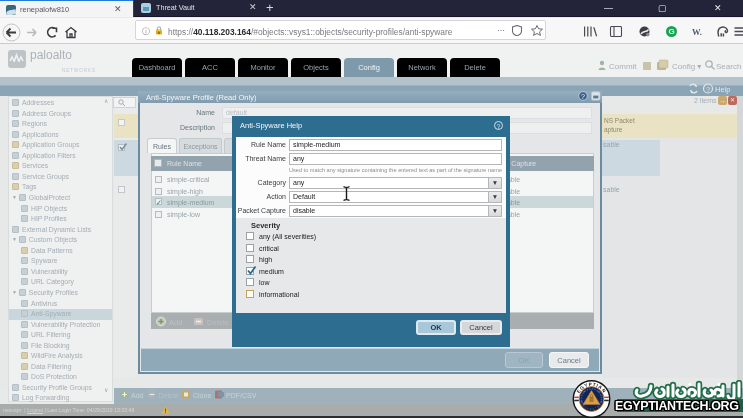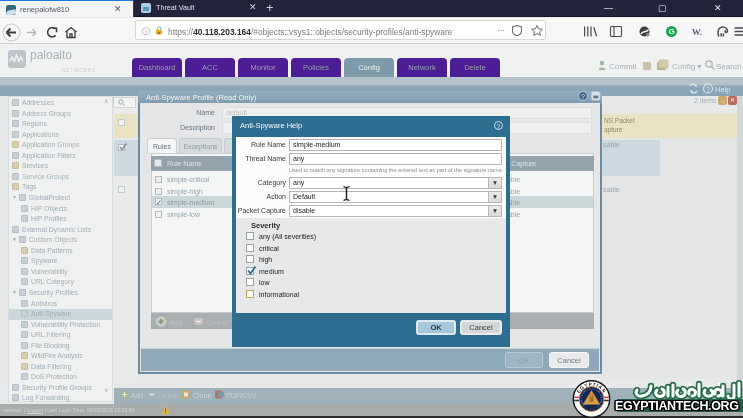--- a/index.html
+++ b/index.html
@@ -25,21 +25,21 @@
 #navbar { left:0; top:18px; width:743px; height:26px; background:#f7f7f8; border-bottom:1px solid #cccccf; }
 #urlbox { left:135px; top:20px; width:411px; height:20px; background:#ffffff; border:1px solid #d6d6da; border-radius:2px; }
 #urltext { left:168px; top:27px; font-size:8.4px; color:#7a7a80; white-space:nowrap; }
 #urltext b { color:#2b2b30; font-weight:bold; }
 
 
 #panheader { left:0; top:44px; width:743px; height:33px; background:#f0f1f1; }
 #panlogo { left:8px; top:50px; width:18px; height:18px; border-radius:3px; background:#bdc3c7; }
 #panlogotext { left:30px; top:48px; font-size:12px; color:#aab3b8; letter-spacing:0px; }
 #pannet { left:62px; top:68px; font-size:4.5px; color:#c3c9cd; letter-spacing:1px; }
-.pantab { position:absolute; top:58px; height:19px; width:50px; background:#4c1d95; border-radius:4px 4px 0 0; font-size:7.5px; color:#97a4ac; text-align:center; line-height:19px; }
+.pantab { position:absolute; top:58px; height:19px; width:50px; background:#000000; border-radius:4px 4px 0 0; font-size:7.5px; color:#97a4ac; text-align:center; line-height:19px; }
 .pantab.active { background:#7e99a9; color:#eff3f5; }
 #tealband { left:0; top:77px; width:743px; height:19px; background:linear-gradient(#b4c2cc 0%, #b4c2cc 42%, #8ba5b7 47%, #8ba5b7 100%); }
 
 
 #contentbg { left:0; top:96px; width:743px; height:292px; background:#e7e9e9; }
 
 
 #sidebar { left:8px; top:96px; width:105px; height:306px; background:#efF0f0; border:1px solid #d9dcdd; }
 .si { position:absolute; font-size:6.8px; color:#a2aeb5; white-space:nowrap; }
 .si .ic { display:inline-block; width:7px; height:7px; margin-right:3px; border-radius:1px; vertical-align:-1px; background:#c6d0d6; border:1px solid #b4bfc6; }
@@ -141,21 +141,21 @@
 <div class="abs" id="panheader"></div>
 <div class="abs" id="panlogo"></div>
 <svg class="abs" style="left:9px; top:53px;" width="16" height="12" viewBox="0 0 16 12">
     <path d="M1 8 L3 4 L5 8 M5 9 L7.5 2 L10 9 M10 8 L12 4 L14 8" stroke="#eef1f2" stroke-width="1.6" fill="none"></path>
   </svg>
 <div class="abs" id="panlogotext">paloalto</div>
 <div class="abs" id="pannet">NETWORKS</div>
 <div class="abs pantab" style="left:132px;">Dashboard</div>
 <div class="abs pantab" style="left:185px;">ACC</div>
 <div class="abs pantab" style="left:238px;">Monitor</div>
-<div class="abs pantab" style="left:291px;">Policies</div>
+<div class="abs pantab" style="left:291px;">Objects</div>
 <div class="abs pantab active" style="left:344px;">Config</div>
 <div class="abs pantab" style="left:397px;">Network</div>
 <div class="abs pantab" style="left:450px;">Delete</div>
 <svg class="abs" style="left:597px; top:59px;" width="146" height="13" viewBox="0 0 146 13">
   <circle cx="5" cy="4" r="2.2" fill="#9eb8a0"></circle>
     <path d="M1.5 11 C1.5 7.5 8.5 7.5 8.5 11 Z" fill="#9eb8a0"></path>
   <text x="12" y="9.5" font-size="8" fill="#a6b0b7" font-family="Liberation Sans">Commit</text>
   <rect x="46" y="3" width="8" height="8" rx="1" fill="#c9c2a8"></rect>
   <g transform="translate(60,1)">
       <rect x="0" y="2" width="9" height="8" rx="1" fill="#c0b98f"></rect>

